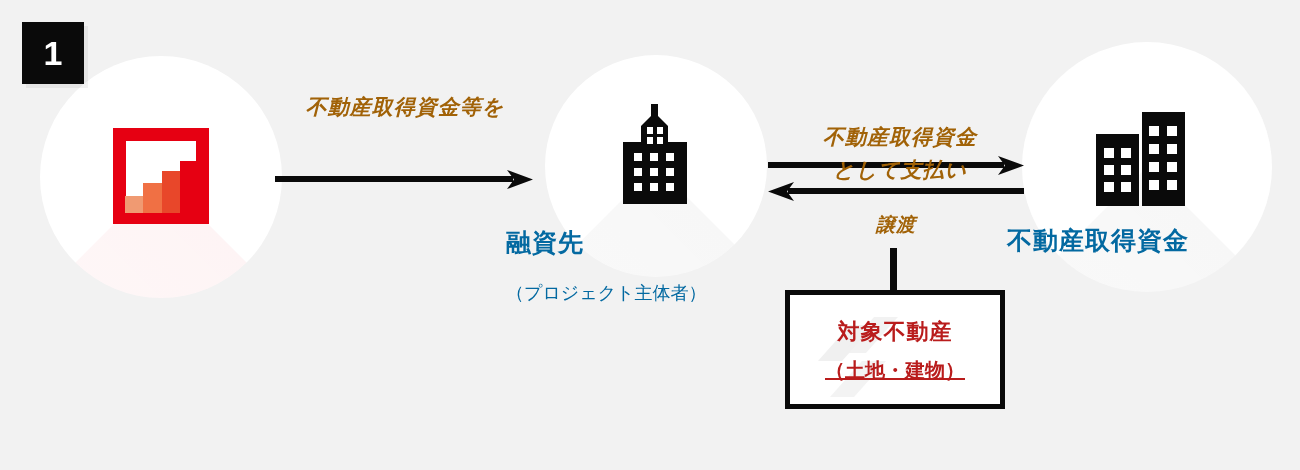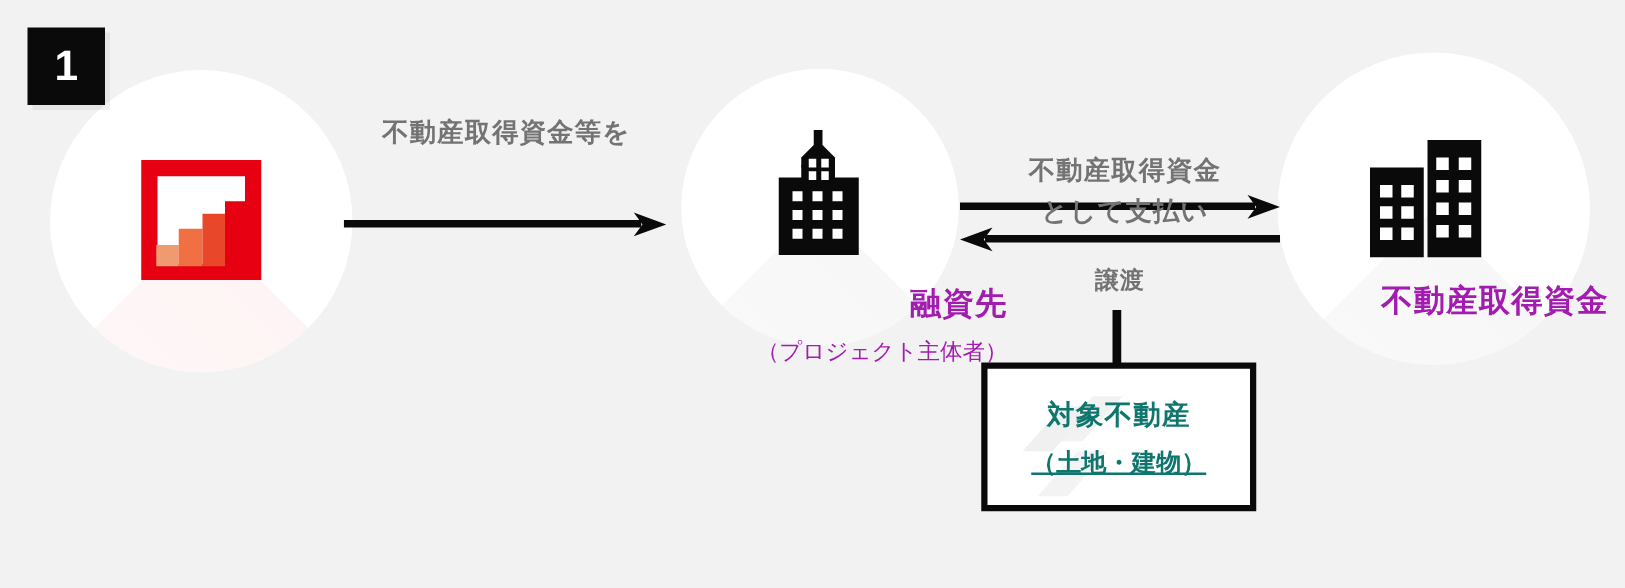--- a/index.html
+++ b/index.html
@@ -96,50 +96,51 @@
   .chart-icon .bar { flex: 1 1 0; }
 
   
   .svg-icon { position: absolute; z-index: 20; }
   .icon-tower    { left: 612px;  top: 104px; width: 86px;  height: 100px; }
   .icon-twin     { left: 1094px; top: 112px; width: 100px; height: 94px;  }
 
   
   .node-caption {
     position: absolute;
-    text-align: right;
-    color: #a21caf;
+    text-align: left;
+    color: #0369a1;
     z-index: 25;
     white-space: nowrap;
   }
   .caption-main {
     font-size: 25px;
     font-weight: bold;
     letter-spacing: 1px;
   }
   .caption-sub {
     font-size: 18px;
     font-weight: normal;
     letter-spacing: 0px;
-    margin-top: 10px;
+    margin-top: 22px;
   }
   .cap-mid   { left: 506px;  top: 226px; width: 300px; }
   .cap-right { left: 1007px; top: 224px; width: 280px; }
 
   
   .flow-label {
     position: absolute;
     text-align: center;
-    color: #737373;
+    color: #a16207;
     font-size: 21px;
     font-weight: bold;
     letter-spacing: 1px;
     line-height: 33px;
     white-space: nowrap;
     z-index: 30;
+    font-style: italic;
   }
   .label-fund { left: 270px; top: 90px;  width: 270px; }
   .label-pay  { left: 765px; top: 80px;  width: 270px; margin-top: 40px; }
   .label-move { left: 846px; top: 212px; width: 100px; font-size: 19px; line-height: 26px; }
 
   
   .arrow-svg { position: absolute; z-index: 28; }
   .arrow-fund { left: 275px; top: 166px; width: 258px; height: 28px; }
   .arrow-pay  { left: 768px; top: 152px; width: 256px; height: 28px; }
   .arrow-back { left: 768px; top: 178px; width: 256px; height: 28px; }
@@ -175,21 +176,21 @@
     height: 90px;
     opacity: 1;
     pointer-events: none;
   }
   .property-box .box-text {
     position: absolute;
     left: 0;
     right: 0;
     top: 22px;
     text-align: center;
-    color: #0f766e;
+    color: #b91c1c;
     z-index: 3;
     white-space: nowrap;
   }
   .box-title {
     font-size: 22px;
     font-weight: bold;
     letter-spacing: 1px;
   }
   .box-sub {
     font-size: 20px;

